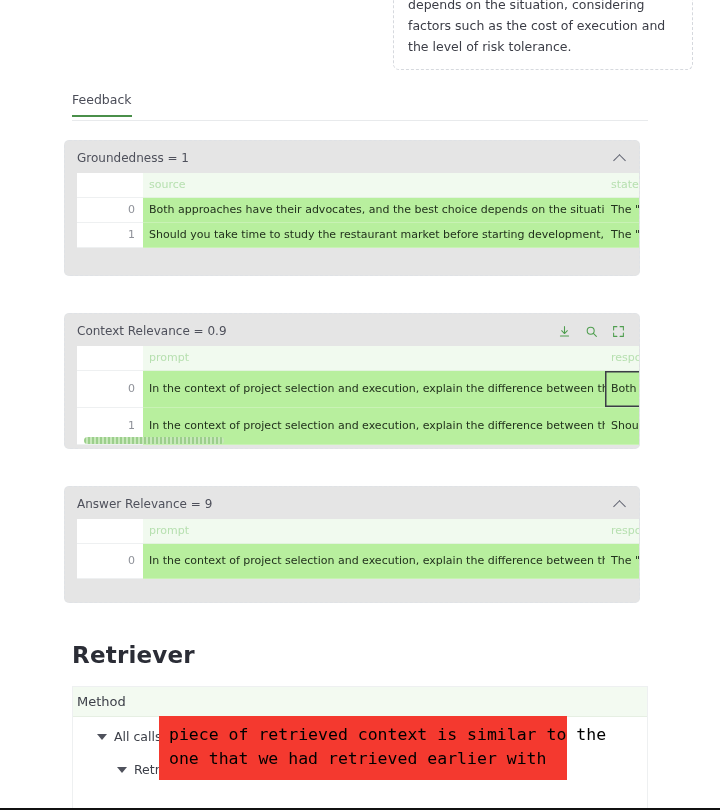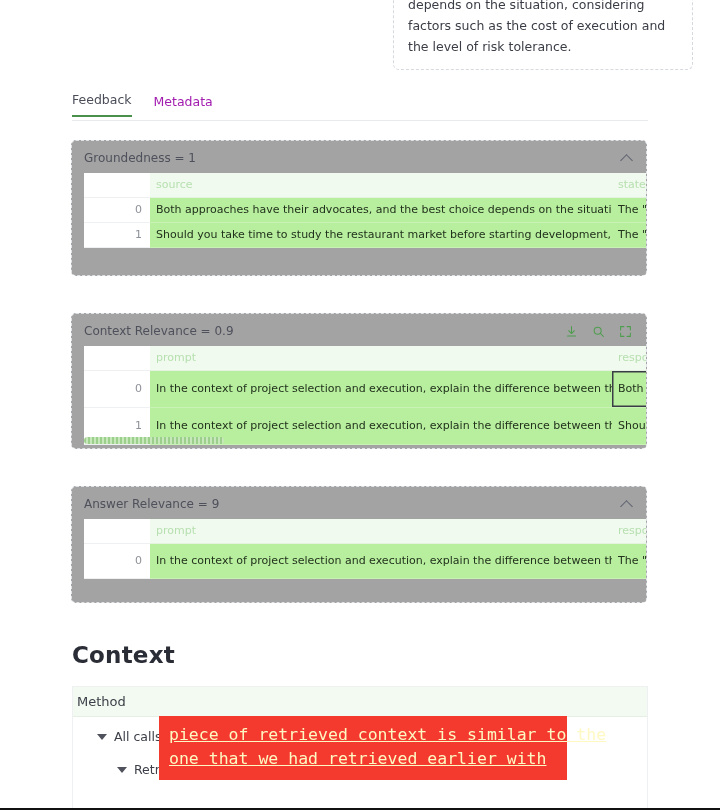--- a/index.html
+++ b/index.html
@@ -43,20 +43,21 @@
   }
 
   
   .tabs {
     position: absolute;
     left: 72px;
     top: 92px;
     display: flex;
     gap: 22px;
     align-items: flex-end;
+    flex-direction: column;
   }
   .tab {
     font-size: 12.5px;
     padding-bottom: 8px;
     color: #a21caf;
     cursor: pointer;
   }
   .tab.active {
     color: #4b4d58;
     border-bottom: 2px solid #4a8f4a;
@@ -66,25 +67,25 @@
     left: 72px;
     top: 120px;
     width: 576px;
     height: 1px;
     background: #e8eaec;
   }
 
   
   .metric {
     position: absolute;
-    left: 71px;
+    left: 64px;
     width: 576px;
     border: 1px dashed #dfe2e6;
     border-radius: 5px;
-    background: #a3a3a3;
+    background: #e5e5e5;
     box-sizing: border-box;
   }
   .metric-header {
     display: flex;
     align-items: center;
     justify-content: space-between;
     padding: 10px 12px 8px 12px;
   }
   .metric-title {
     font-size: 12px;
@@ -236,23 +237,22 @@
     top: 716px;
     width: 408px;
     background: #f4392f;
     padding: 7px 10px 9px 10px;
     box-sizing: border-box;
   }
   .caption div {
     font-family: "DejaVu Sans Mono", monospace;
     font-size: 16.5px;
     line-height: 24px;
-    color: #fef9c3;
+    color: #000000;
     white-space: nowrap;
-    text-decoration: underline;
   }
 
   
   .edge-left, .edge-right {
     position: absolute;
     top: 0;
     width: 2px;
     height: 810px;
     background: #ffffff;
   }
@@ -385,21 +385,21 @@
               <td class="idx">0</td>
               <td class="col-a" style="height:26px;">In the context of project selection and execution, explain the difference between the</td>
               <td class="col-b">The "Ready, Aim, Fire</td>
             </tr>
           </tbody>
         </table>
       </div>
     </div>
   </div>
 
-  <div class="timeline-title">Context</div>
+  <div class="timeline-title">Retriever</div>
 
   <div class="tl-panel">
     <div class="tl-head">Method</div>
     <div class="tl-row l1">
       <span class="caret"></span>
       <span>All calls</span>
     </div>
     <div class="tl-row l2">
       <span class="caret"></span>
       <span>Retriever.query_engine.query</span>

